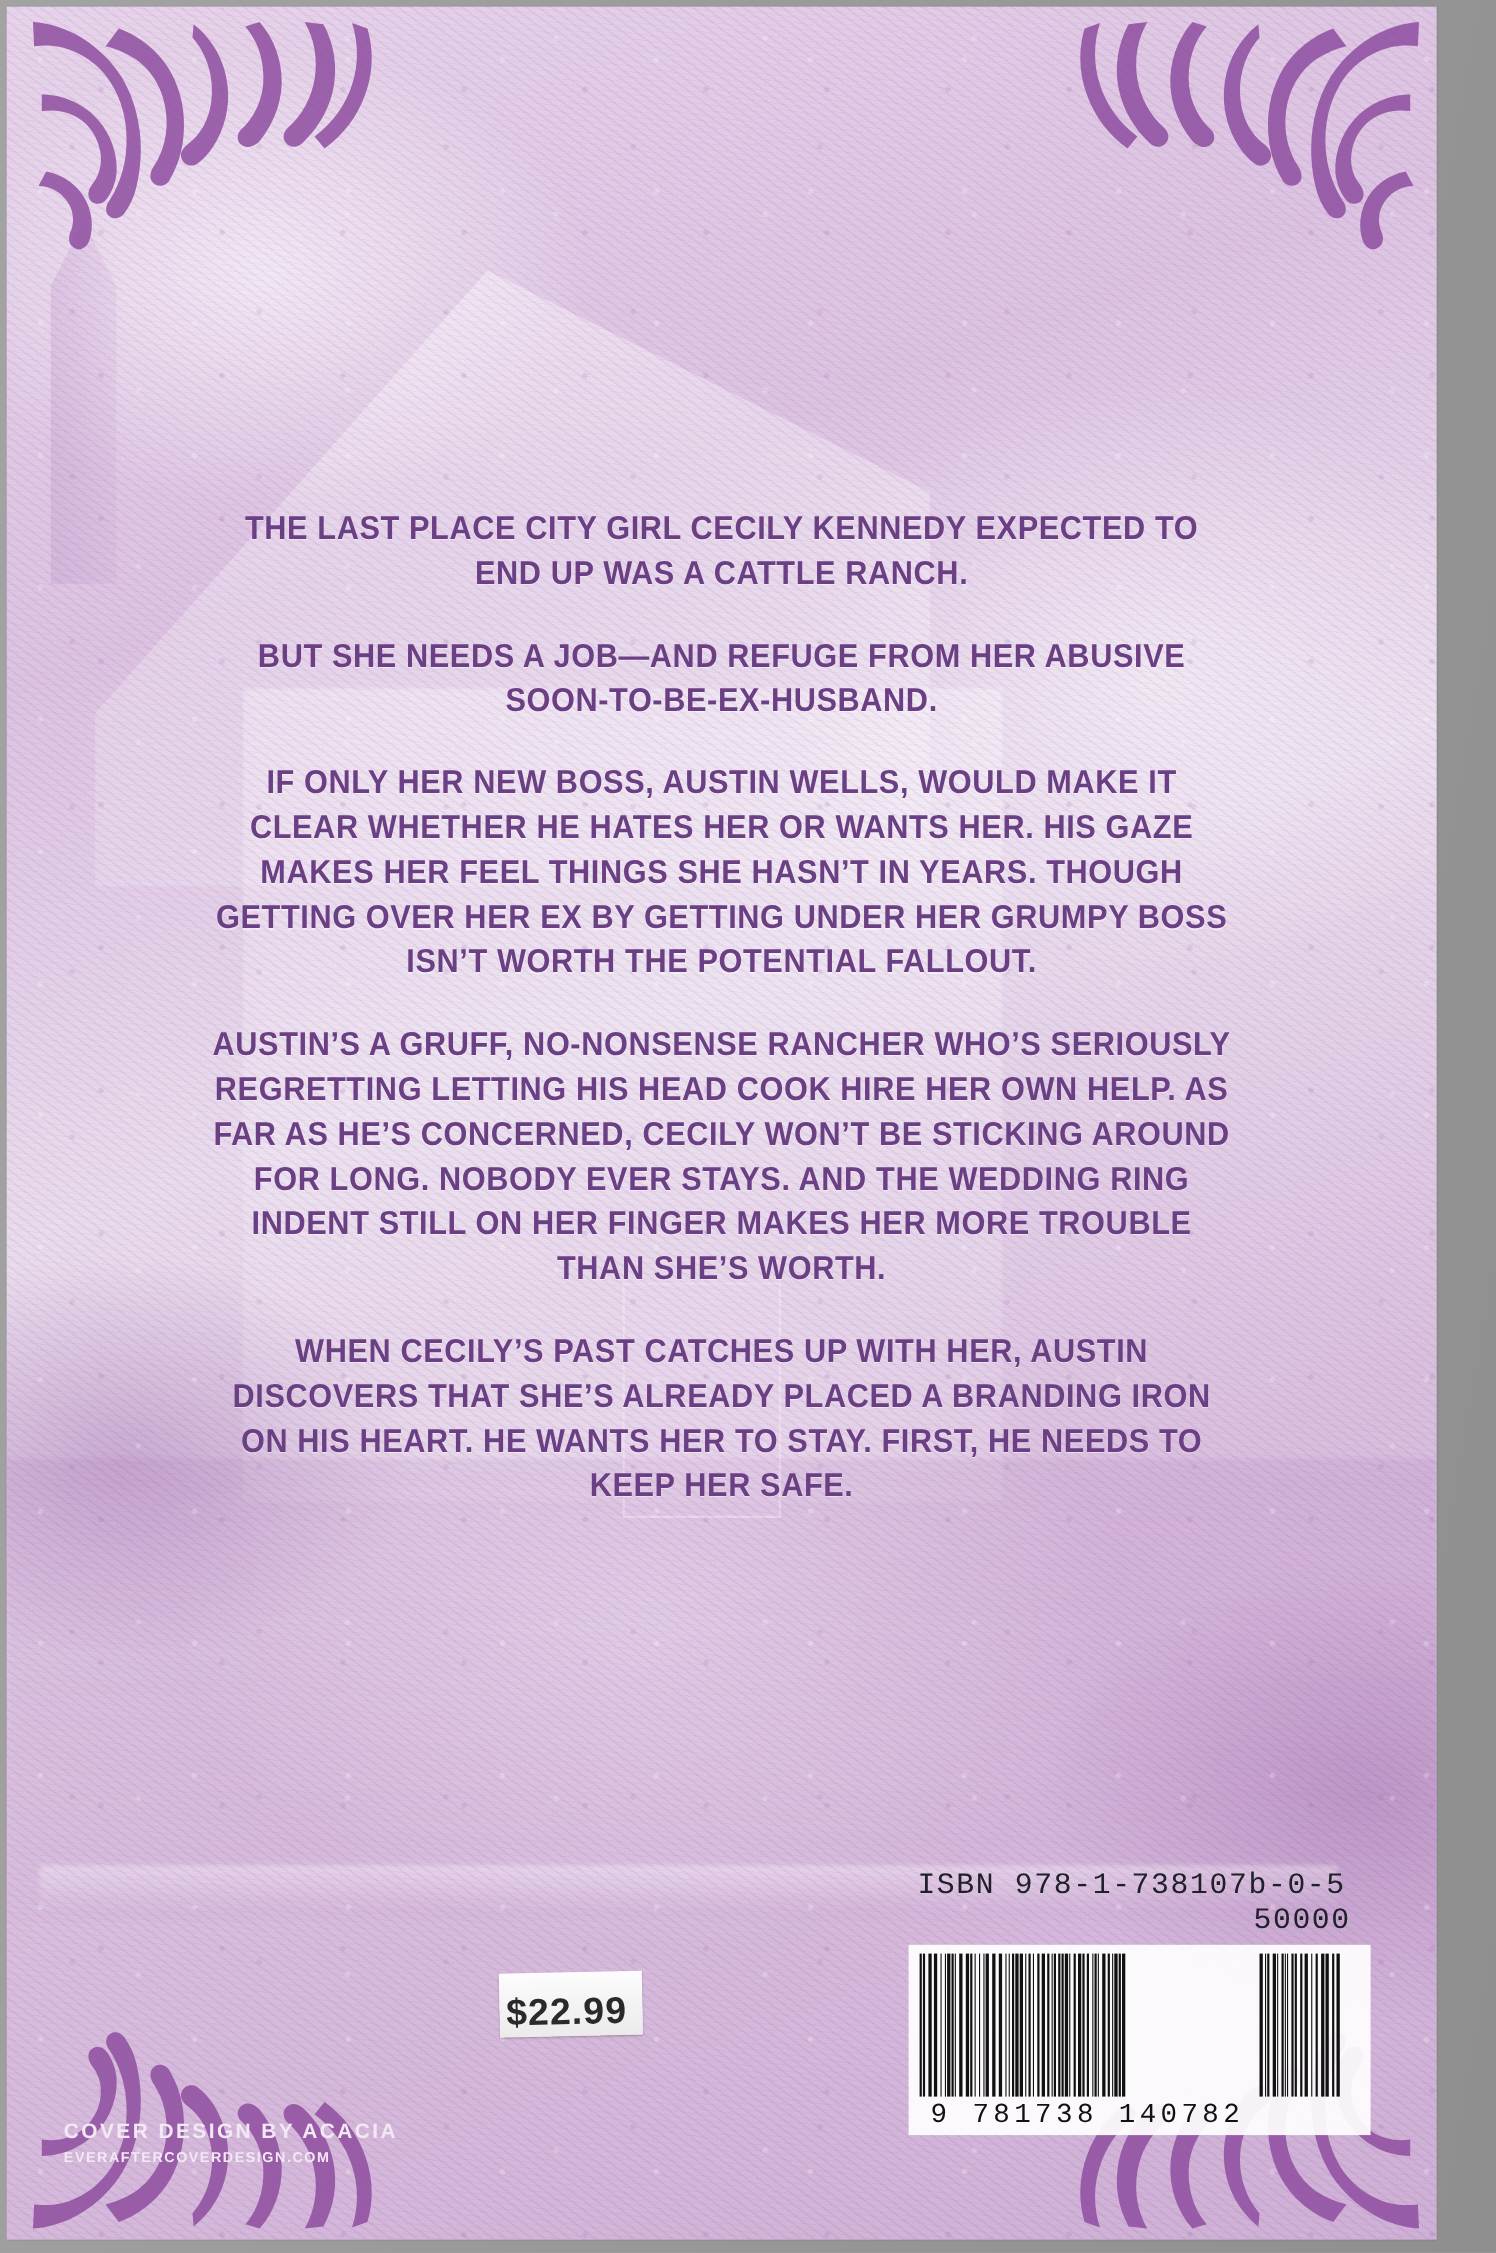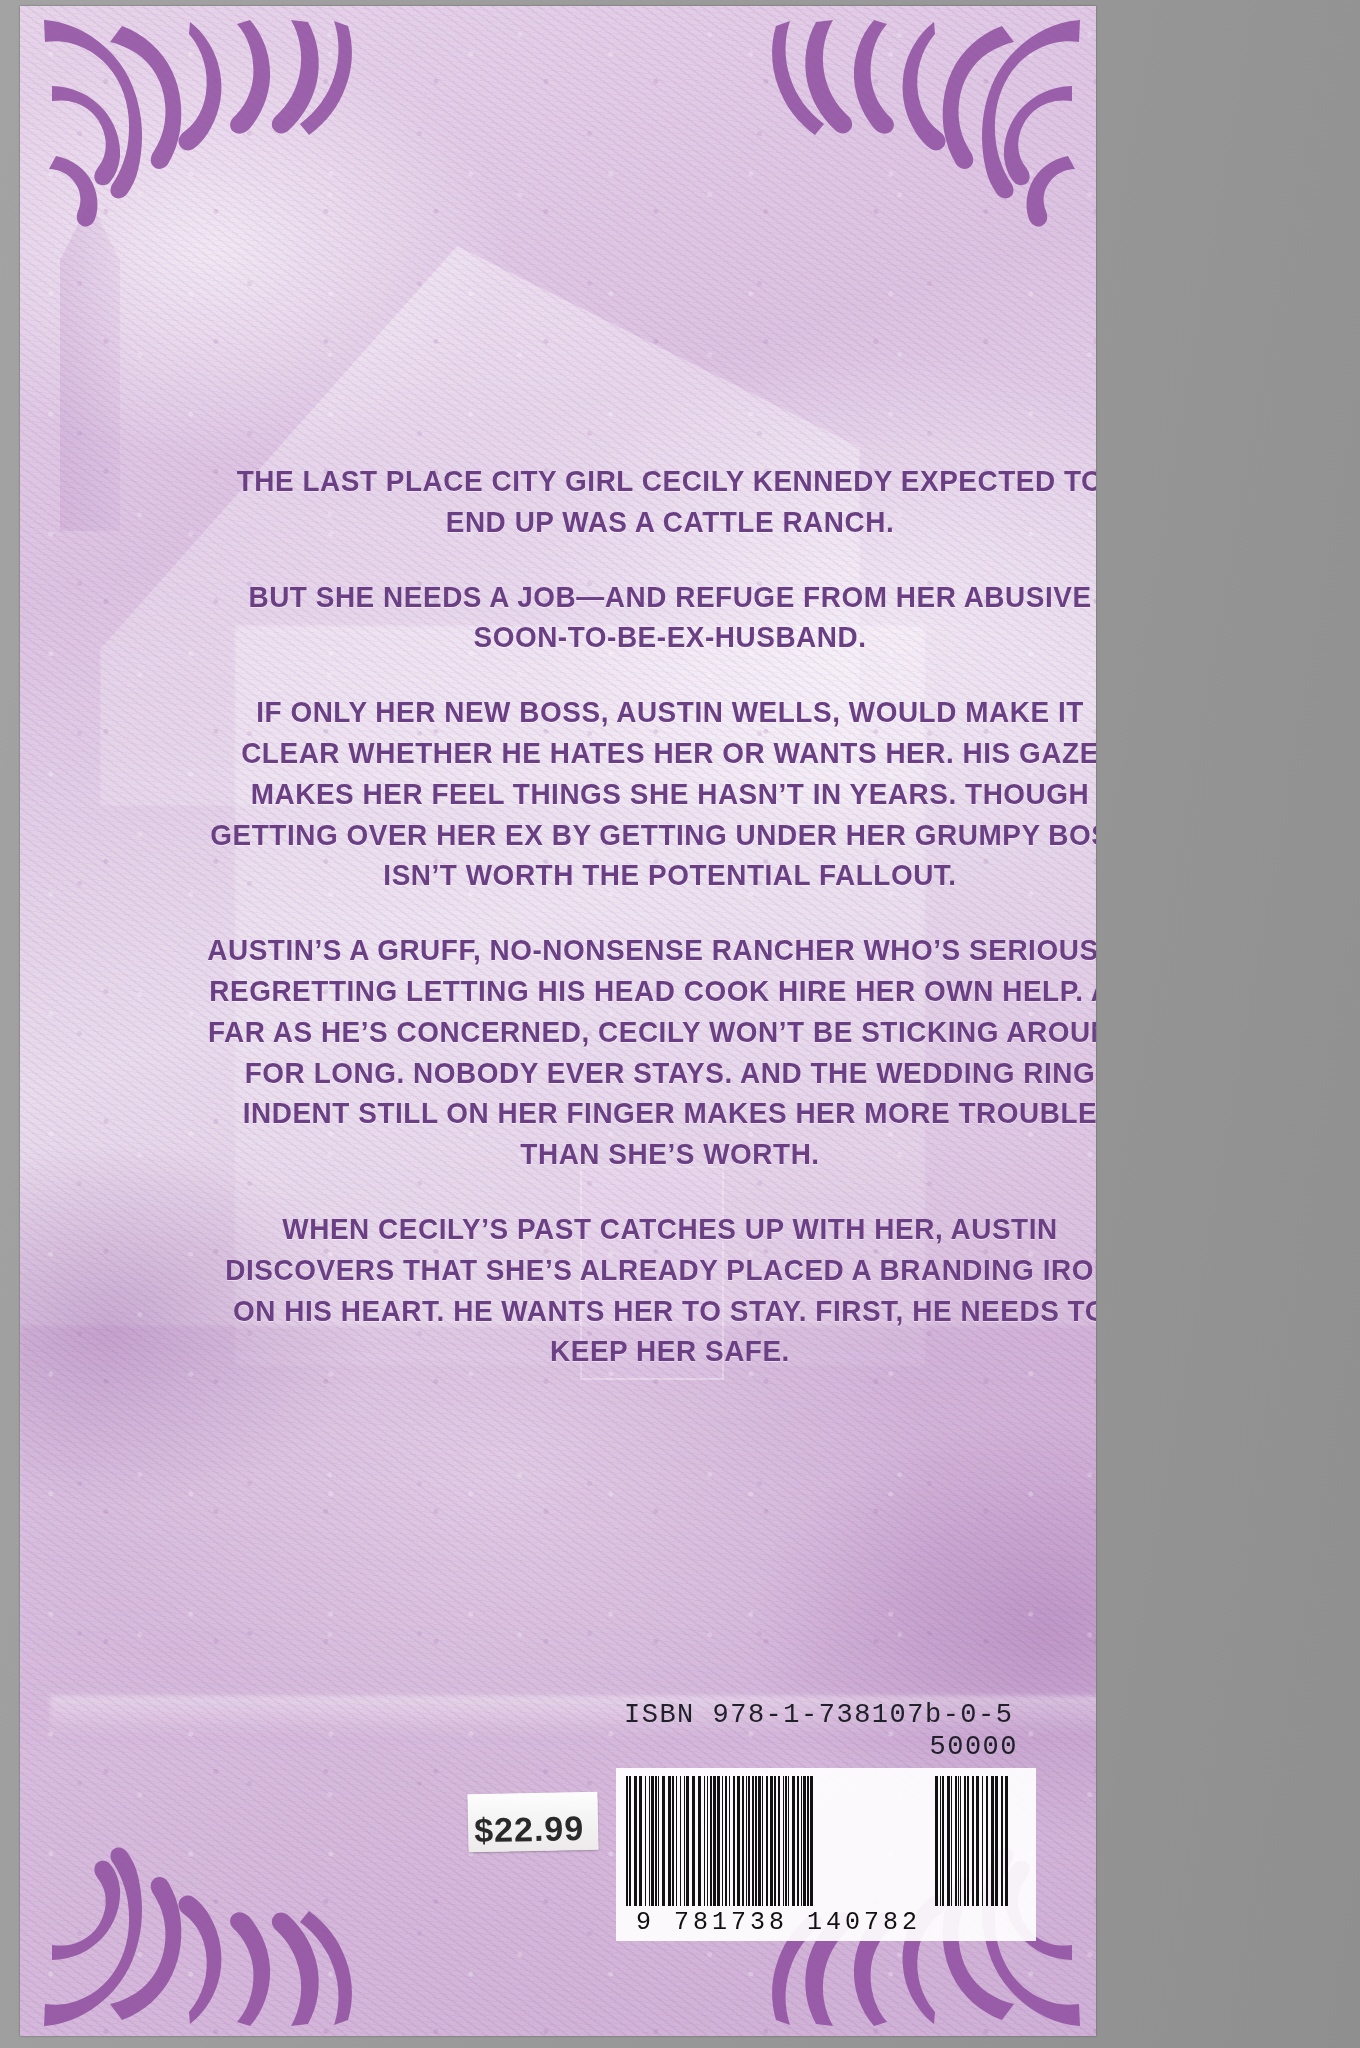--- a/index.html
+++ b/index.html
@@ -18,23 +18,23 @@
   #scan {
     position: relative;
     width: 1360px;
     height: 2048px;
     background: linear-gradient(100deg, #a3a3a3 0%, #9b9b9b 40%, #8f8f8f 100%);
   }
 
   
   #cover {
     position: absolute;
-    left: 20px;
+    left: 6px;
     top: 6px;
-    width: 1076px;
+    width: 1300px;
     height: 2030px;
     overflow: hidden;
     background:
       
       radial-gradient(ellipse 420px 300px at 18% 12%, rgba(255,255,255,0.55), rgba(255,255,255,0) 70%),
       radial-gradient(ellipse 500px 380px at 80% 30%, rgba(255,255,255,0.45), rgba(255,255,255,0) 70%),
       radial-gradient(ellipse 600px 420px at 45% 72%, rgba(255,255,255,0.35), rgba(255,255,255,0) 72%),
       radial-gradient(ellipse 380px 260px at 8% 65%, rgba(150,96,165,0.33), rgba(150,96,165,0) 70%),
       radial-gradient(ellipse 420px 300px at 95% 80%, rgba(150,96,165,0.35), rgba(150,96,165,0) 70%),
       linear-gradient(160deg, #e7d4ea 0%, #dcc3e2 25%, #e9dced 45%, #d9bede 70%, #cfb0d6 100%);
@@ -437,15 +437,19 @@
             <span style="width:3px"></span>
             <span style="width:3px;background:transparent"></span>
             <span style="width:2px"></span>
             <span style="width:2px;background:transparent"></span>
             <span style="width:3px"></span>
             <span style="width:3px;background:transparent"></span>
           </div>
       </div>
     </div>
 
+    <div id="credit">
+      <div id="credit-line1">COVER DESIGN BY ACACIA</div>
+      <div id="credit-line2">EVERAFTERCOVERDESIGN.COM</div>
+    </div>
 
   </div>
 </div>
 
 </body></html>

